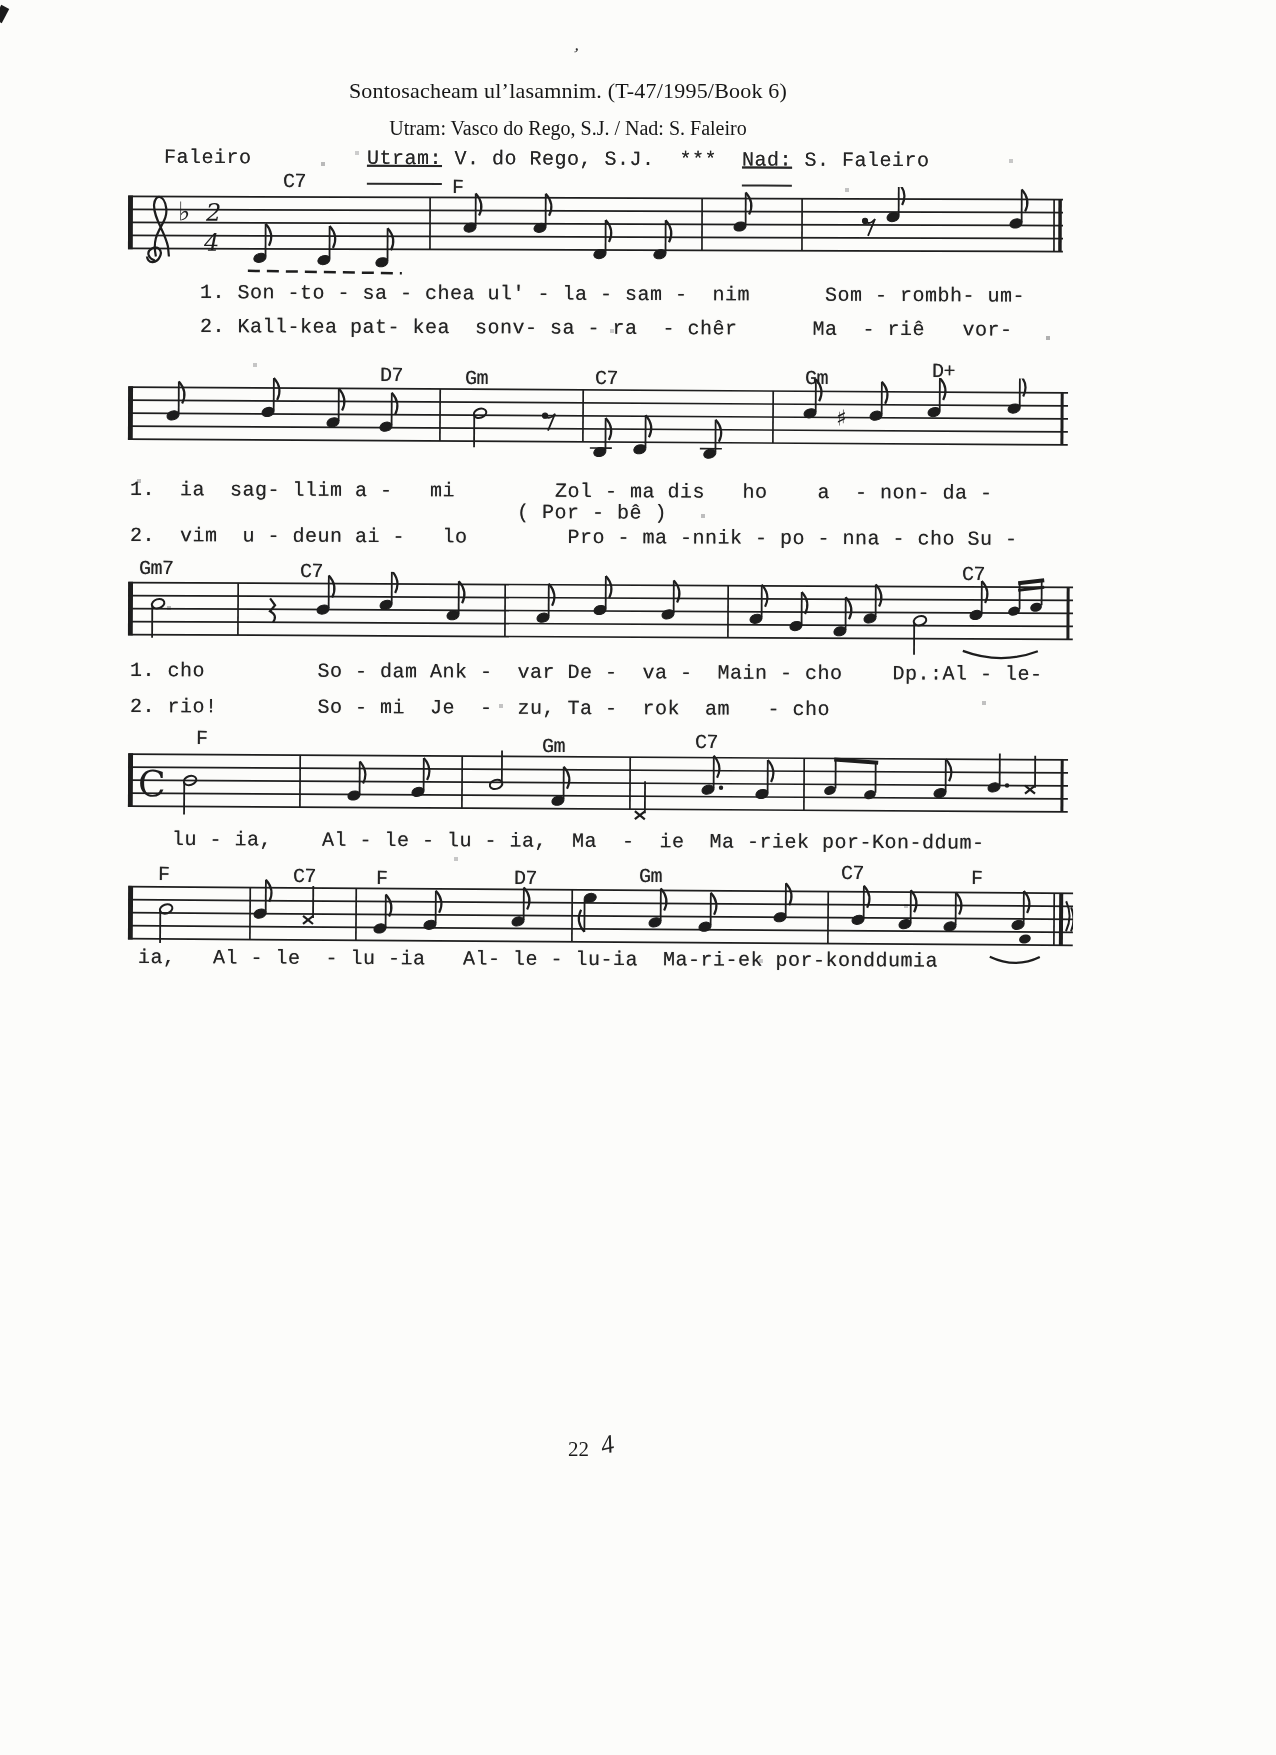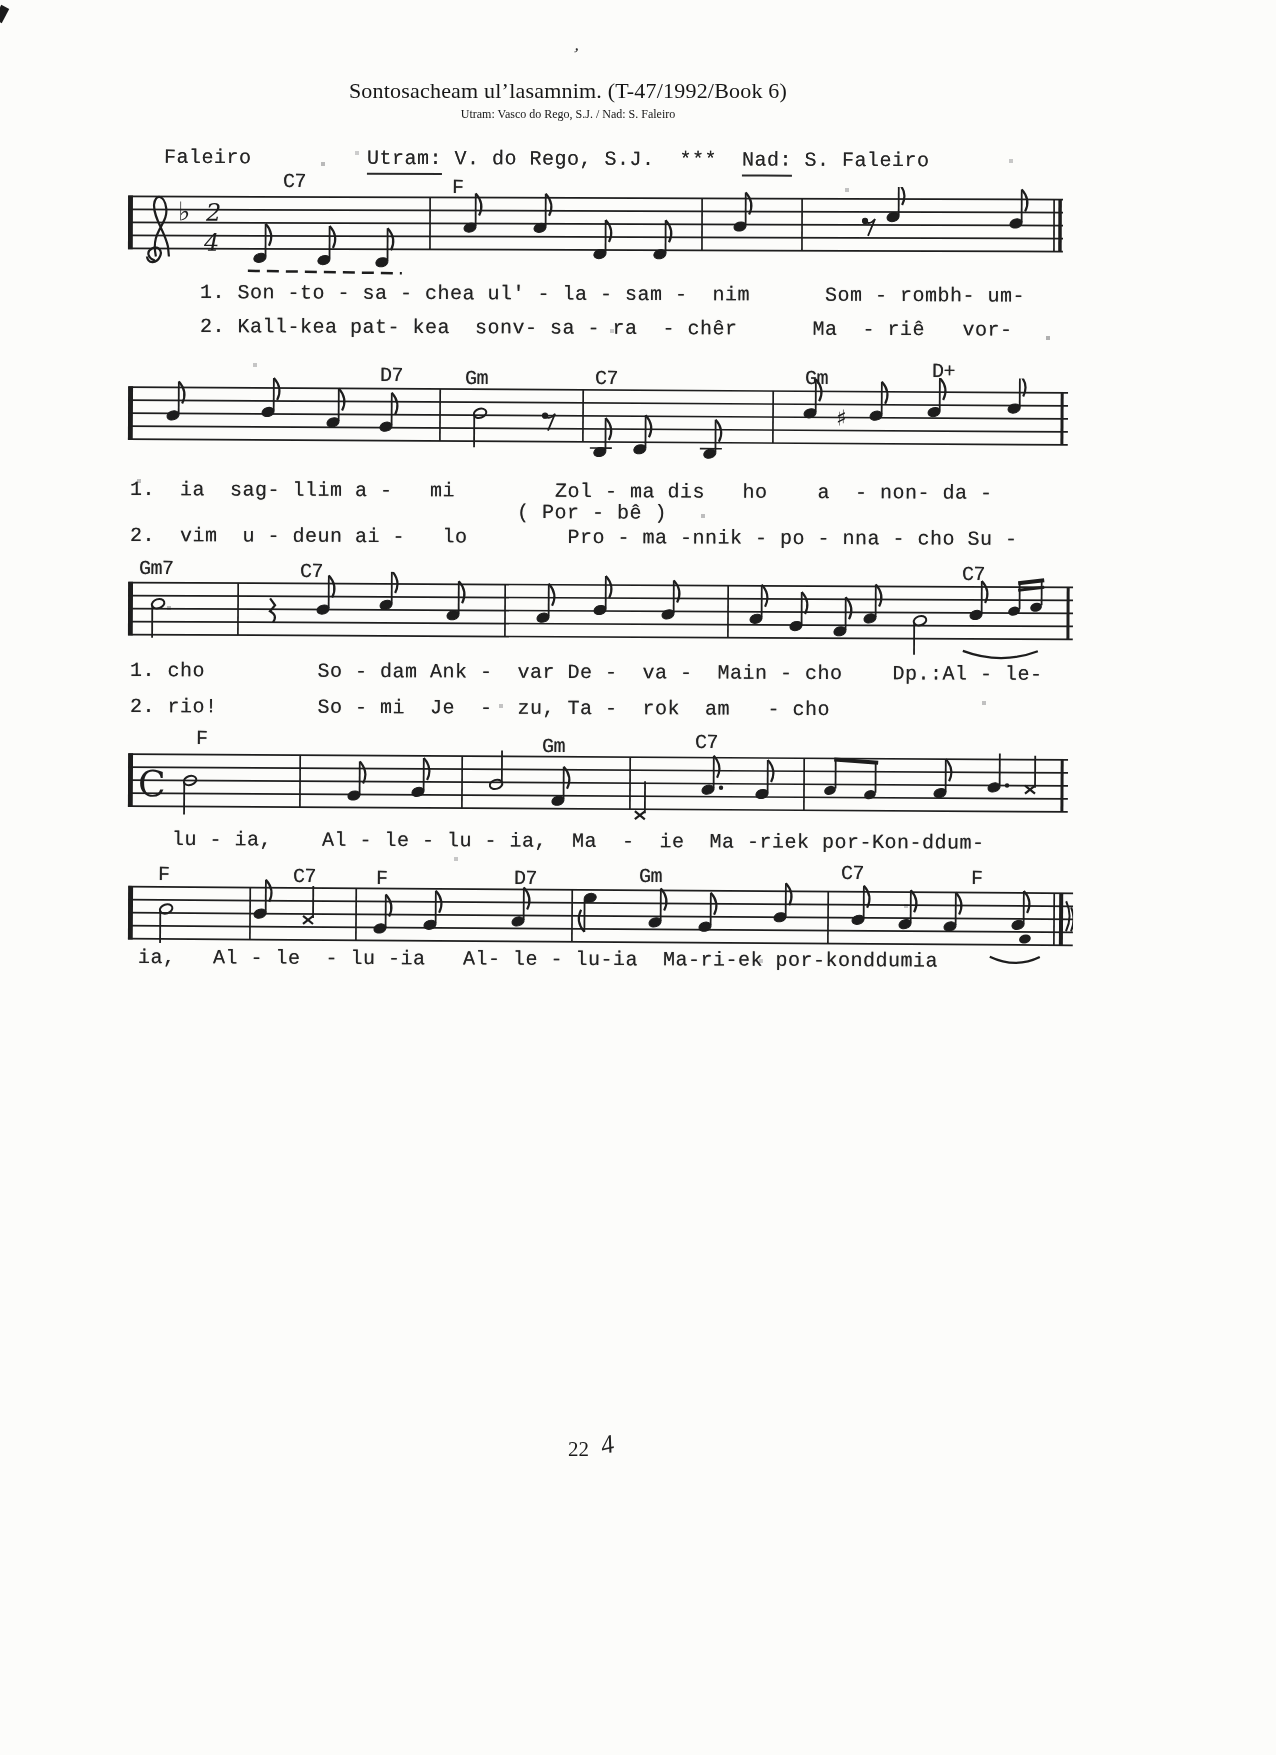--- a/index.html
+++ b/index.html
@@ -3,26 +3,26 @@
 <meta charset="utf-8">
 <style>
   html,body{margin:0;padding:0;background:#e8e8e8;}
   .page{position:relative;width:1276px;height:1755px;background:#fcfcfa;overflow:hidden;
         font-family:"Liberation Serif", serif;}
   .serif{font-family:"Liberation Serif", serif;color:#161616;}
   .typed{font-family:"Liberation Mono", monospace;color:#262626;
          text-shadow:0 0 0.6px rgba(10,10,10,0.65);}
   .title-block{position:absolute;left:268px;top:78px;width:600px;text-align:center;}
   .doc-title{font-size:22px;letter-spacing:0.2px;}
-  .doc-subtitle{font-size:12px;margin-top:3px;}
+  .doc-subtitle{font-size:20px;margin-top:13px;}
   .tempo{position:absolute;left:164px;top:146px;font-size:20px;letter-spacing:0.5px;
          transform:rotate(0.3deg);}
   .attribution{position:absolute;left:367px;top:148px;font-size:20px;letter-spacing:0.5px;
          transform:rotate(0.25deg);white-space:pre;}
-  .uline{border-bottom:2px solid #2a2a2a;padding-bottom:3px;}
+  .uline{border-bottom:2px solid #2a2a2a;padding-bottom:13px;text-decoration:underline;}
   .chord{position:absolute;font-family:"Liberation Mono", monospace;font-size:20px;
          color:#242424;letter-spacing:-0.5px;text-shadow:0 0 0.7px rgba(0,0,0,0.6);
          transform:rotate(0.3deg);text-align:center;}
   .lyrics{position:absolute;font-family:"Liberation Mono", monospace;font-size:20px;
           line-height:1;color:#232323;white-space:pre;letter-spacing:0.5px;
           text-shadow:0 0 0.7px rgba(0,0,0,0.55);transform:rotate(0.25deg);
           transform-origin:left top;}
   .staff{position:absolute;left:128px;}
   .staff svg{display:block;}
   .r1{transform:rotate(0.2deg);} .r2{transform:rotate(0.35deg);}
@@ -83,21 +83,21 @@
     </g>
   </defs>
 </svg>
 
 <div class="page">
   <div class="speckles"></div>
   <div class="corner-mark"></div>
   <div class="stray serif">’</div>
 
   <div class="title-block">
-    <div class="doc-title serif">Sontosacheam ul’lasamnim. (T-47/1992/Book 6)</div>
+    <div class="doc-title serif">Sontosacheam ul’lasamnim. (T-47/1995/Book 6)</div>
     <div class="doc-subtitle serif">Utram: Vasco do Rego, S.J. / Nad: S. Faleiro</div>
   </div>
 
   <div class="tempo typed">Faleiro</div>
 
   <div class="attribution typed"><span class="uline">Utram:</span><span> V. do Rego, S.J.  </span><span>***  </span><span class="uline">Nad:</span><span> S. Faleiro</span></div>
 
   <span class="chord" style="left:283px;top:170px">C7</span>
   <span class="chord" style="left:452px;top:176px">F</span>
 

